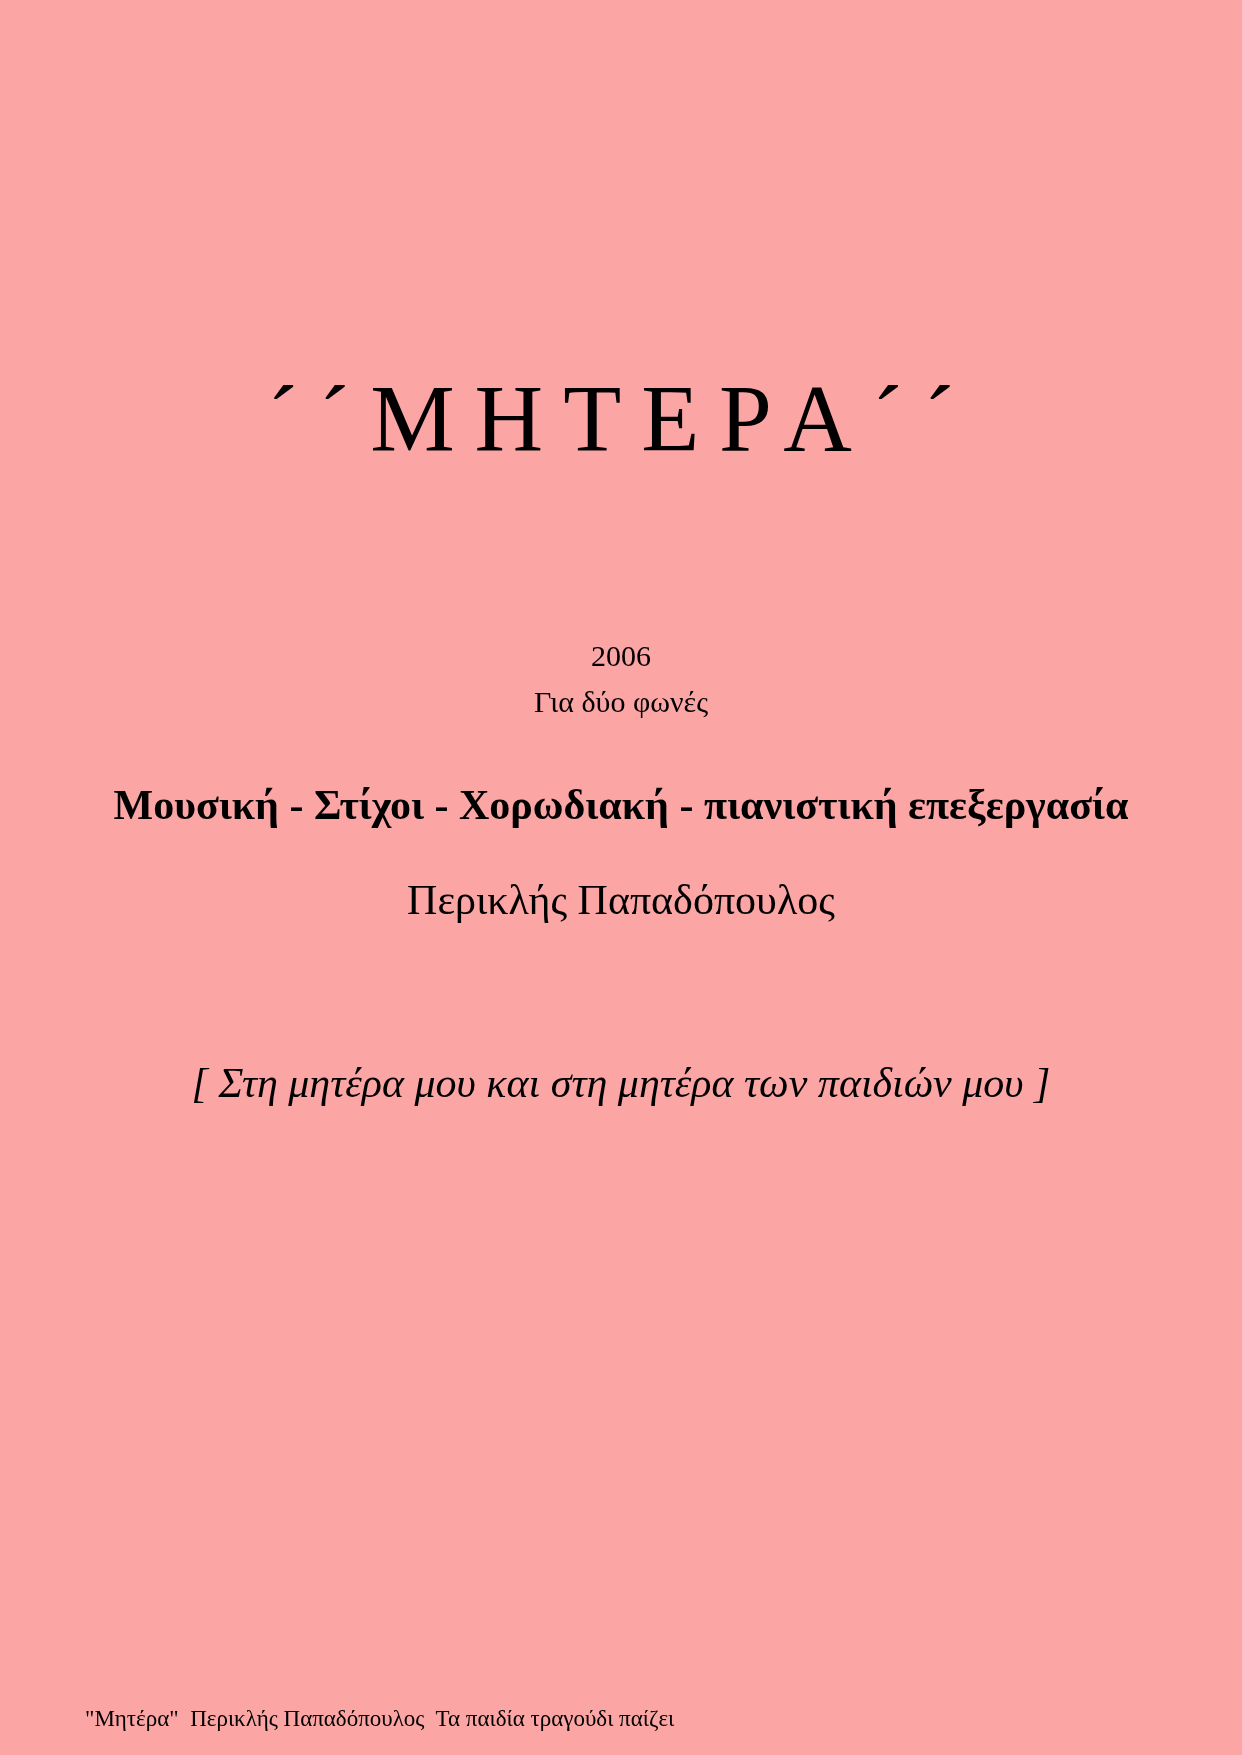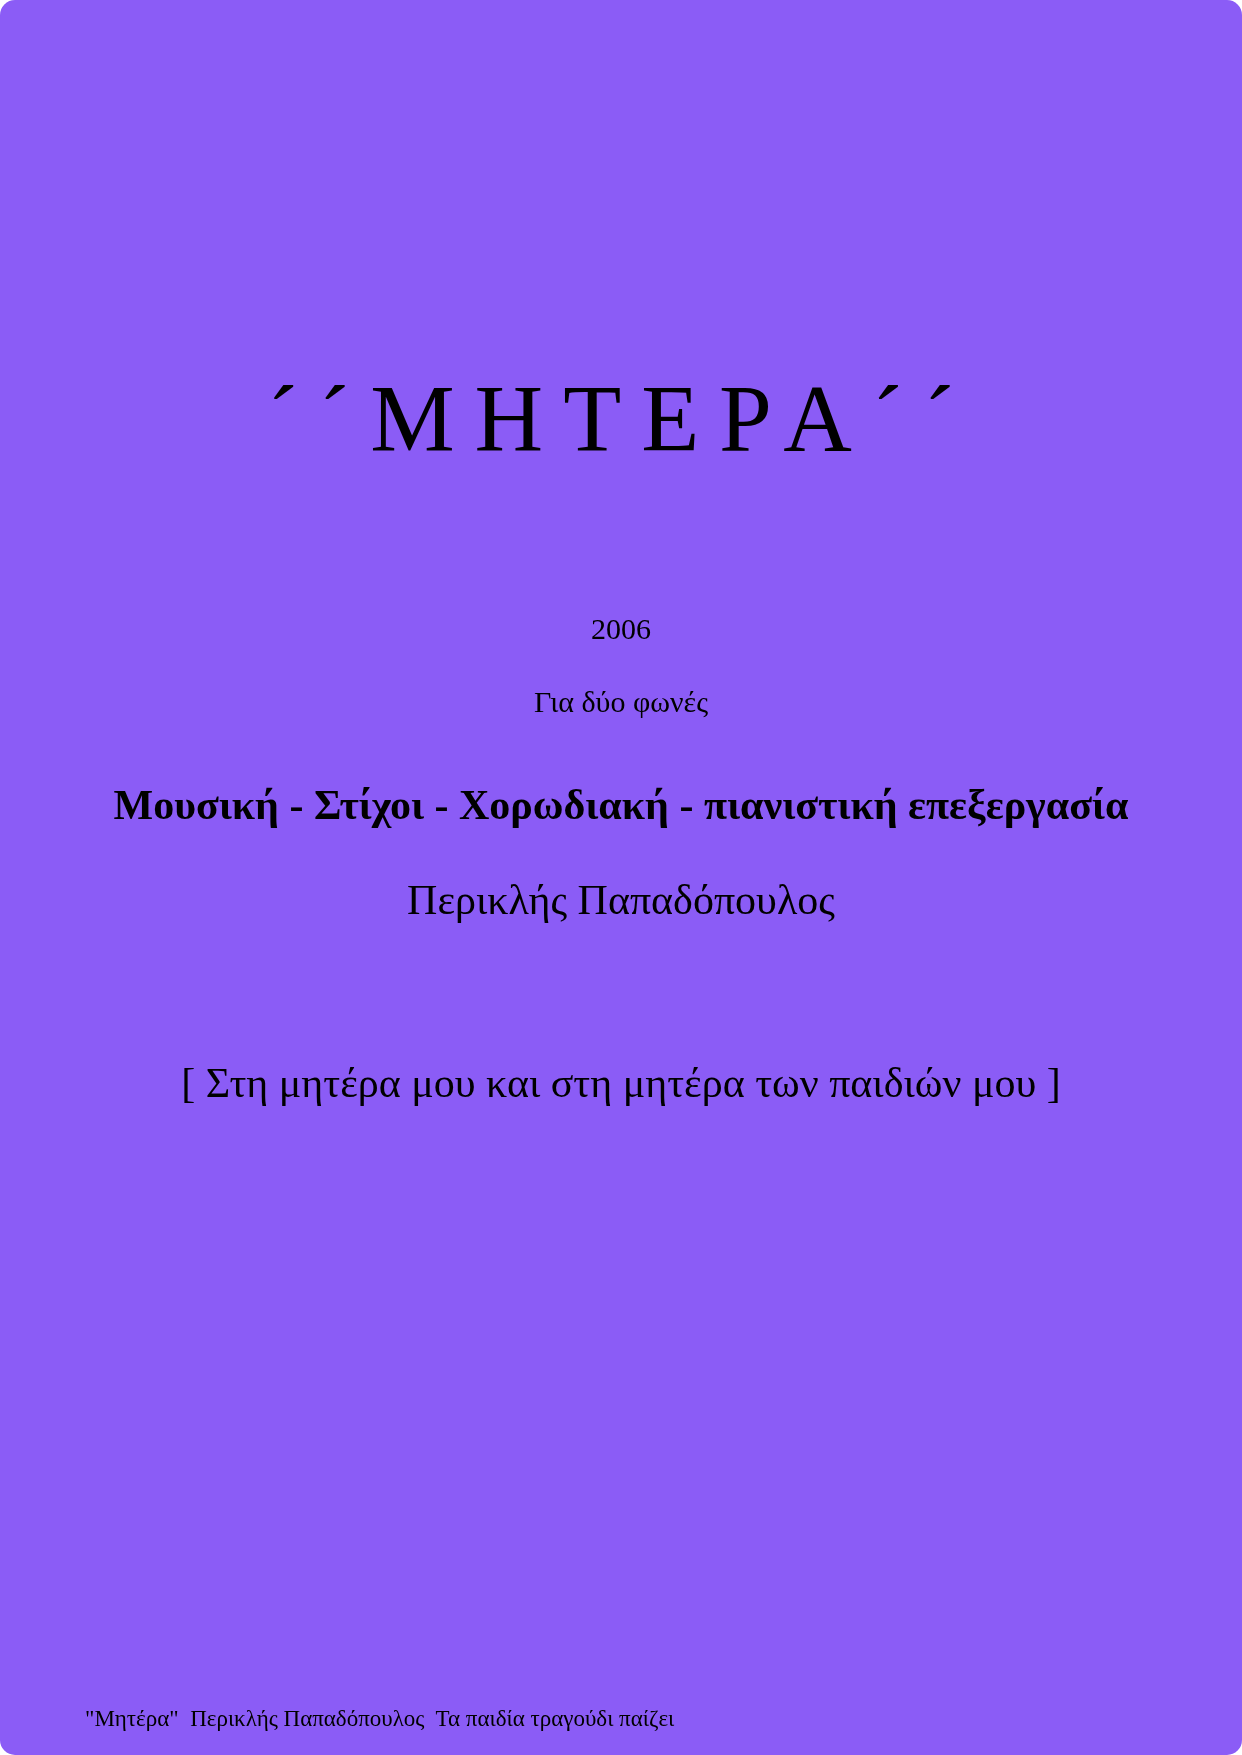--- a/index.html
+++ b/index.html
@@ -4,65 +4,65 @@
 <style>
   html, body {
     margin: 0;
     padding: 0;
     background: #ffffff;
   }
   .page {
     position: relative;
     width: 1242px;
     height: 1755px;
-    background: #8b5cf6;
+    background: #fca5a5;
     color: #000000;
     font-family: "Liberation Serif", "DejaVu Serif", serif;
     overflow: hidden;
-    border-radius: 15px;
   }
   .line {
     position: absolute;
     left: 0;
     right: 0;
     text-align: center;
     line-height: 1;
     white-space: pre;
   }
   .title {
     top: 372px;
     font-size: 95px;
     letter-spacing: 0.21em;
     font-weight: 400;
   }
   .subtitle {
     top: 544px;
     font-size: 30px;
   }
   .year {
-    top: 614px;
+    top: 641px;
     font-size: 30px;
   }
   .voices {
     top: 679px;
     font-size: 30px;
     margin-top: 8px;
   }
   .credits {
     top: 784px;
     font-size: 42px;
     font-weight: bold;
   }
   .composer {
     top: 879px;
     font-size: 42px;
   }
   .dedication-1 {
     top: 1062px;
     font-size: 42px;
+    font-style: italic;
   }
   .dedication-2 {
     top: 1152px;
     font-size: 42px;
   }
   .footer {
     position: absolute;
     left: 85px;
     top: 1707px;
     font-size: 23px;

